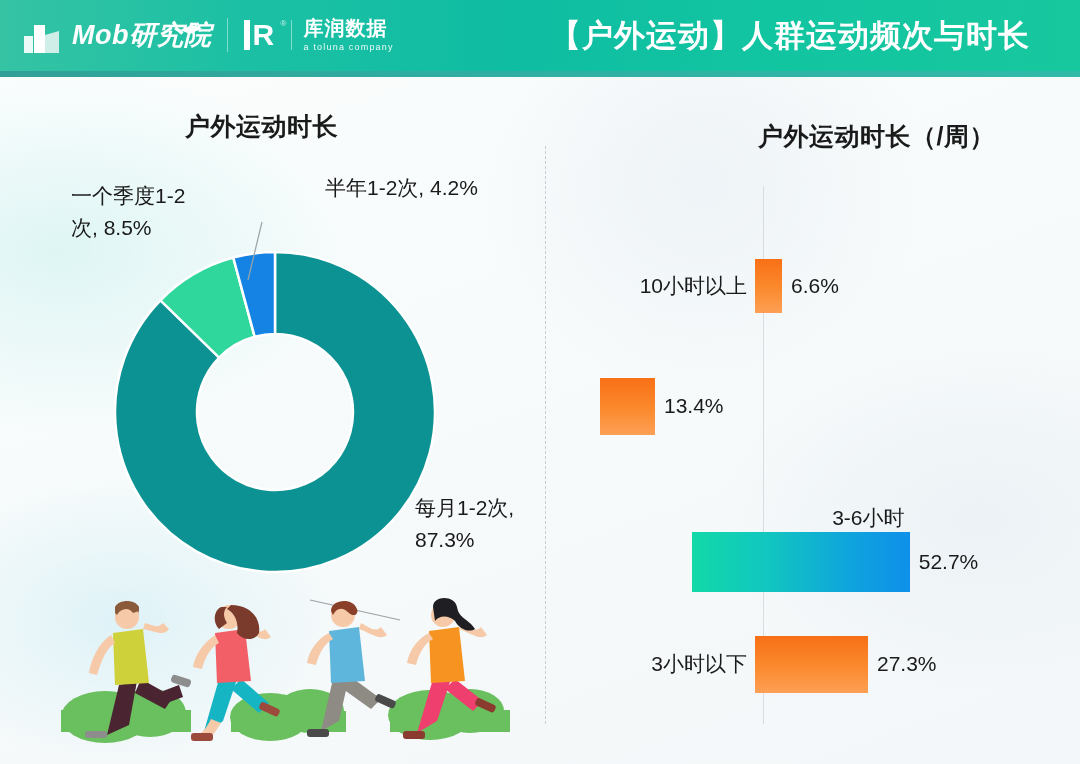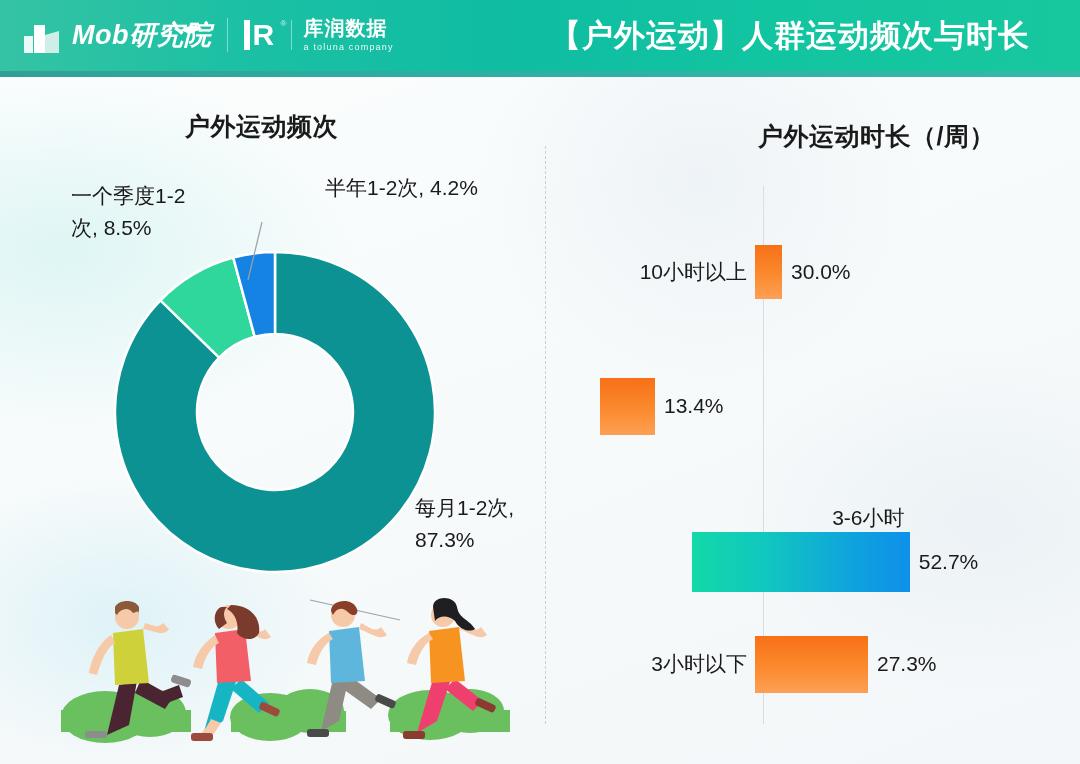--- a/index.html
+++ b/index.html
@@ -121,21 +121,21 @@
       <div class="kl-divider"></div>
       <div class="kulun-txt">
         <span class="kulun-cn">库润数据</span>
         <span class="kulun-en">a toluna company</span>
       </div>
     </div>
   </div>
 
   <div id="mid-divider"></div>
 
-  <div class="chart-title" id="donut-title">户外运动频次</div>
+  <div class="chart-title" id="donut-title">户外运动时长</div>
 
   <div id="donut-wrap">
     <svg id="donut-svg" width="360" height="360" viewBox="0 0 360 360">
       <g id="donut-slices">
           <path d="M 180 20 A 160 160 0 1 1 65.45016271650694 68.29353296104445 L 124.15695432429713 125.54309731850917 A 78 78 0 1 0 180 102 Z" fill="#0d9294" stroke="#ffffff" stroke-width="2.5"></path>
           <path d="M 65.45016271650694 68.29353296104445 A 160 160 0 0 1 138.2653589936164 25.5389377866762 L 159.654362509388 104.70023217100464 A 78 78 0 0 0 124.15695432429713 125.54309731850917 Z" fill="#2fd79c" stroke="#ffffff" stroke-width="2.5"></path>
           <path d="M 138.2653589936164 25.5389377866762 A 160 160 0 0 1 179.99999999999983 20 L 179.99999999999991 102 A 78 78 0 0 0 159.654362509388 104.70023217100464 Z" fill="#1583e3" stroke="#ffffff" stroke-width="2.5"></path>
         </g>
     </svg>
   </div>
@@ -222,25 +222,25 @@
       <circle cx="398" cy="30" r="12" fill="#f6c9a8"></circle>
       <path d="M388 22 C388 10 410 10 412 22 C414 34 424 34 430 44 C424 48 414 44 410 36 C404 30 394 30 390 36 Z" fill="#1f1f23"></path>
     </g>
   </svg>
 
   <div class="chart-title" id="bar-title">户外运动时长（/周）</div>
 
   <div id="bar-area">
     <div id="bar-axis"></div>
     <div id="bar-rows">
-        <div class="bar-row" style="top: 56px;">
+        <div class="bar-row" style="top: 70px;">
           <div class="bar-cat">10小时以上</div>
           <div class="bar-track">
             <div class="bar-fill bar-orange" style="width: 27px; height: 54px;"></div>
-            <span class="bar-val">30.0%</span>
+            <span class="bar-val">6.6%</span>
           </div>
         </div>
         <div class="bar-row" style="top: 190px;">
           <div class="bar-track">
             <div class="bar-fill bar-orange" style="width: 55px; height: 57px;"></div>
             <span class="bar-val">13.4%</span>
           </div>
         </div>
         <div class="bar-row" style="top: 318px; flex-direction: column;">
           <div class="bar-cat">3-6小时</div>

